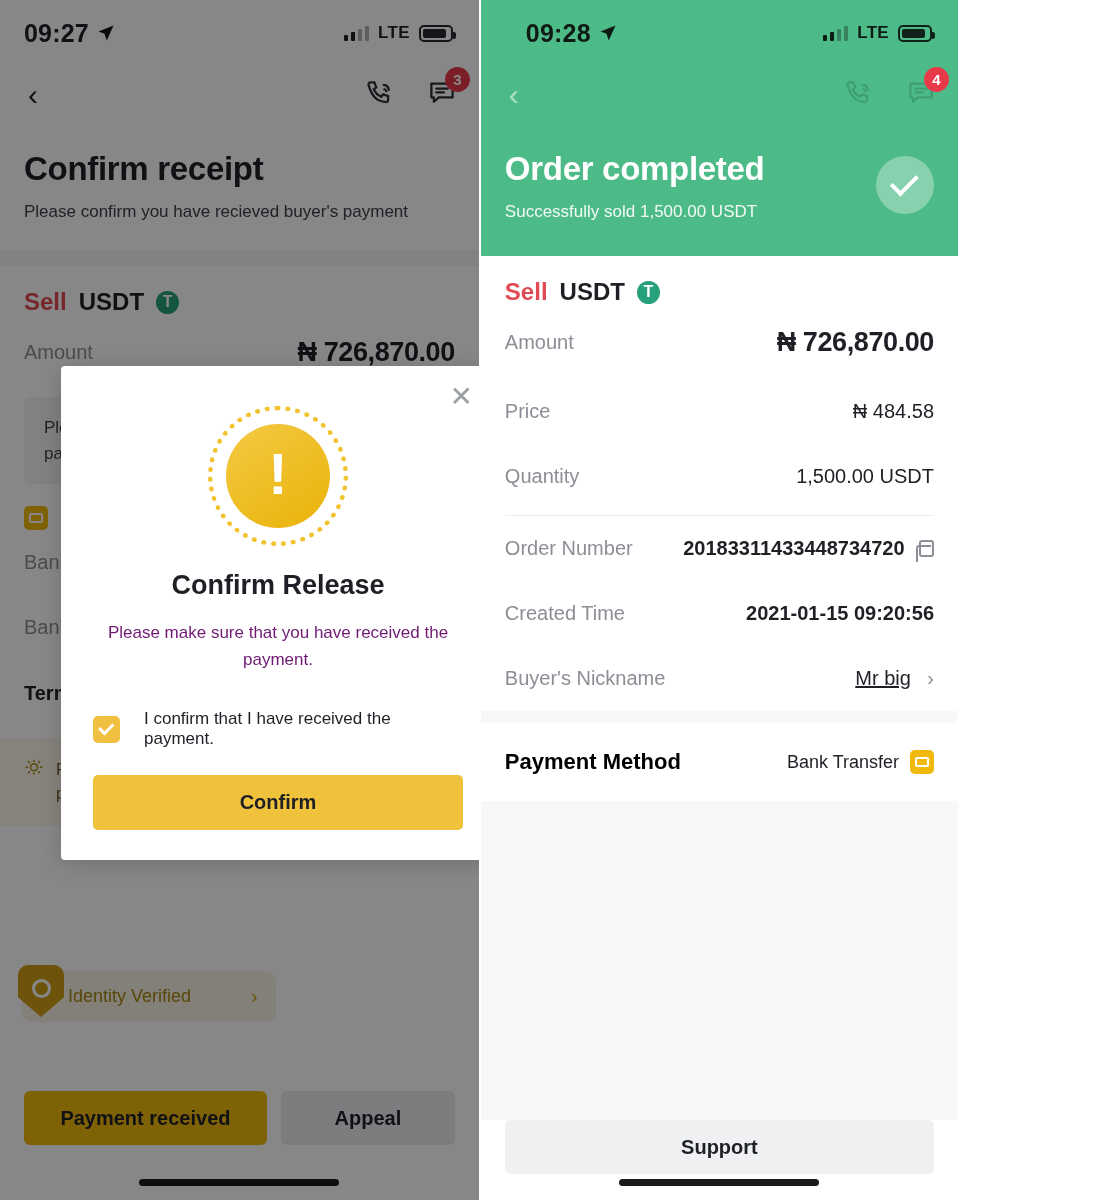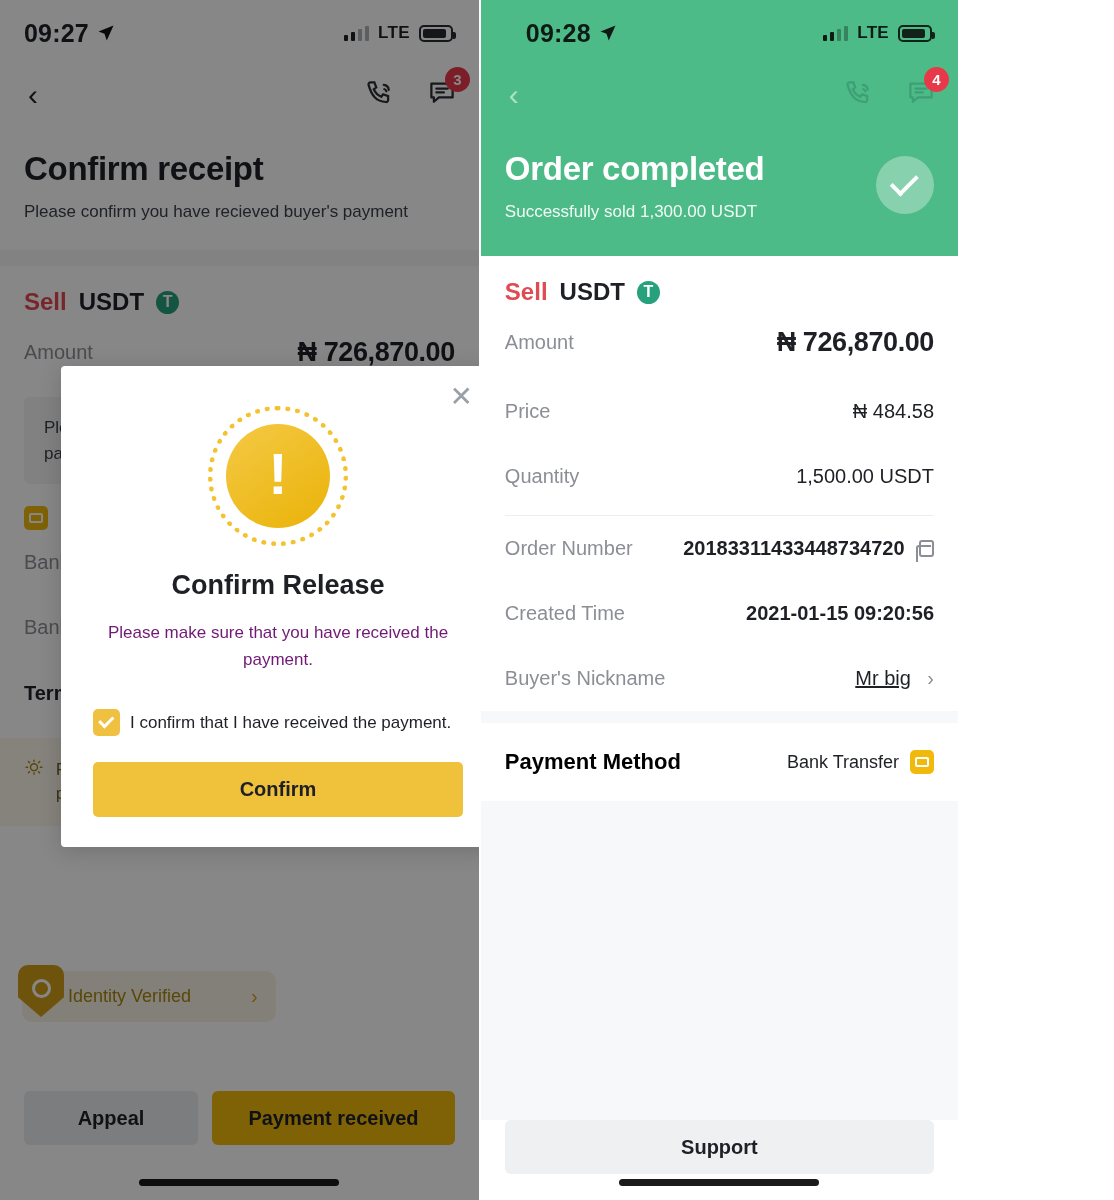--- a/index.html
+++ b/index.html
@@ -118,21 +118,21 @@
     border:5px dotted #f0b90b; opacity:.85;
   }
   .warn-disc{
     width:104px; height:104px; border-radius:50%;
     background:linear-gradient(145deg,#f4c945,#eab308);
     display:flex; align-items:center; justify-content:center;
   }
   .warn-bang{ color:#fff; font-size:58px; font-weight:bold; line-height:1; margin-top:-4px; }
   .modal-title{ text-align:center; font-size:27px; font-weight:bold; margin-top:24px; color:#1e2026; }
   .modal-desc{ text-align:center; font-size:17px; line-height:1.6; color:#701a75; margin-top:18px; }
-  .modal-check{ display:flex; align-items:center; gap:10px; margin-top:36px; }
+  .modal-check{ display:flex; align-items:center; gap:24px; margin-top:36px; }
   .checkbox{ width:27px; height:27px; border-radius:5px; background:#f0c040; display:flex; align-items:center; justify-content:center; flex:none;}
   .checkbox::after{ content:""; width:11px; height:6px; border-left:3px solid #fff; border-bottom:3px solid #fff; transform:rotate(-45deg) translate(1px,-2px); }
   .check-label{ font-size:17px; color:#1e2026; }
   .modal-btn{
     margin-top:26px; height:55px; border-radius:5px; background:#f0c23c;
     display:flex; align-items:center; justify-content:center;
     font-size:20px; font-weight:bold; color:#1e2026;
   }
 
   
@@ -267,22 +267,22 @@
 
       <div class="verified">
         <span class="verified-shield">
             <i></i>
           </span>
         <span class="verified-label">Identity Verified</span>
         <span class="verified-arrow">›</span>
       </div>
 
       <div class="btn-bar">
+        <div class="btn btn-primary">Payment received</div>
         <div class="btn btn-appeal">Appeal</div>
-        <div class="btn btn-primary">Payment received</div>
       </div>
 
       <div class="home-indicator"></div>
     </div>
 
     <div class="left-dim"></div>
     <div class="white-patch"></div>
 
     <div class="modal">
       <span class="modal-close">✕</span>
@@ -343,21 +343,21 @@
               <path d="M7.5 8.5h9M7.5 11.5h6" stroke-linecap="round"></path>
             </svg>
             <span class="badge">4</span>
           </span>
         </div>
       </div>
 
       <div class="gh-body">
         <div>
           <div class="gh-title">Order completed</div>
-          <div class="gh-sub">Successfully sold 1,300.00 USDT</div>
+          <div class="gh-sub">Successfully sold 1,500.00 USDT</div>
         </div>
         <span class="gh-check"></span>
       </div>
     </div>
 
     <div class="sec">
       <div class="pair-title">
         <span class="pair-sell">Sell</span>
         <span class="pair-asset">USDT</span>
         <span class="usdt-dot">T</span>

